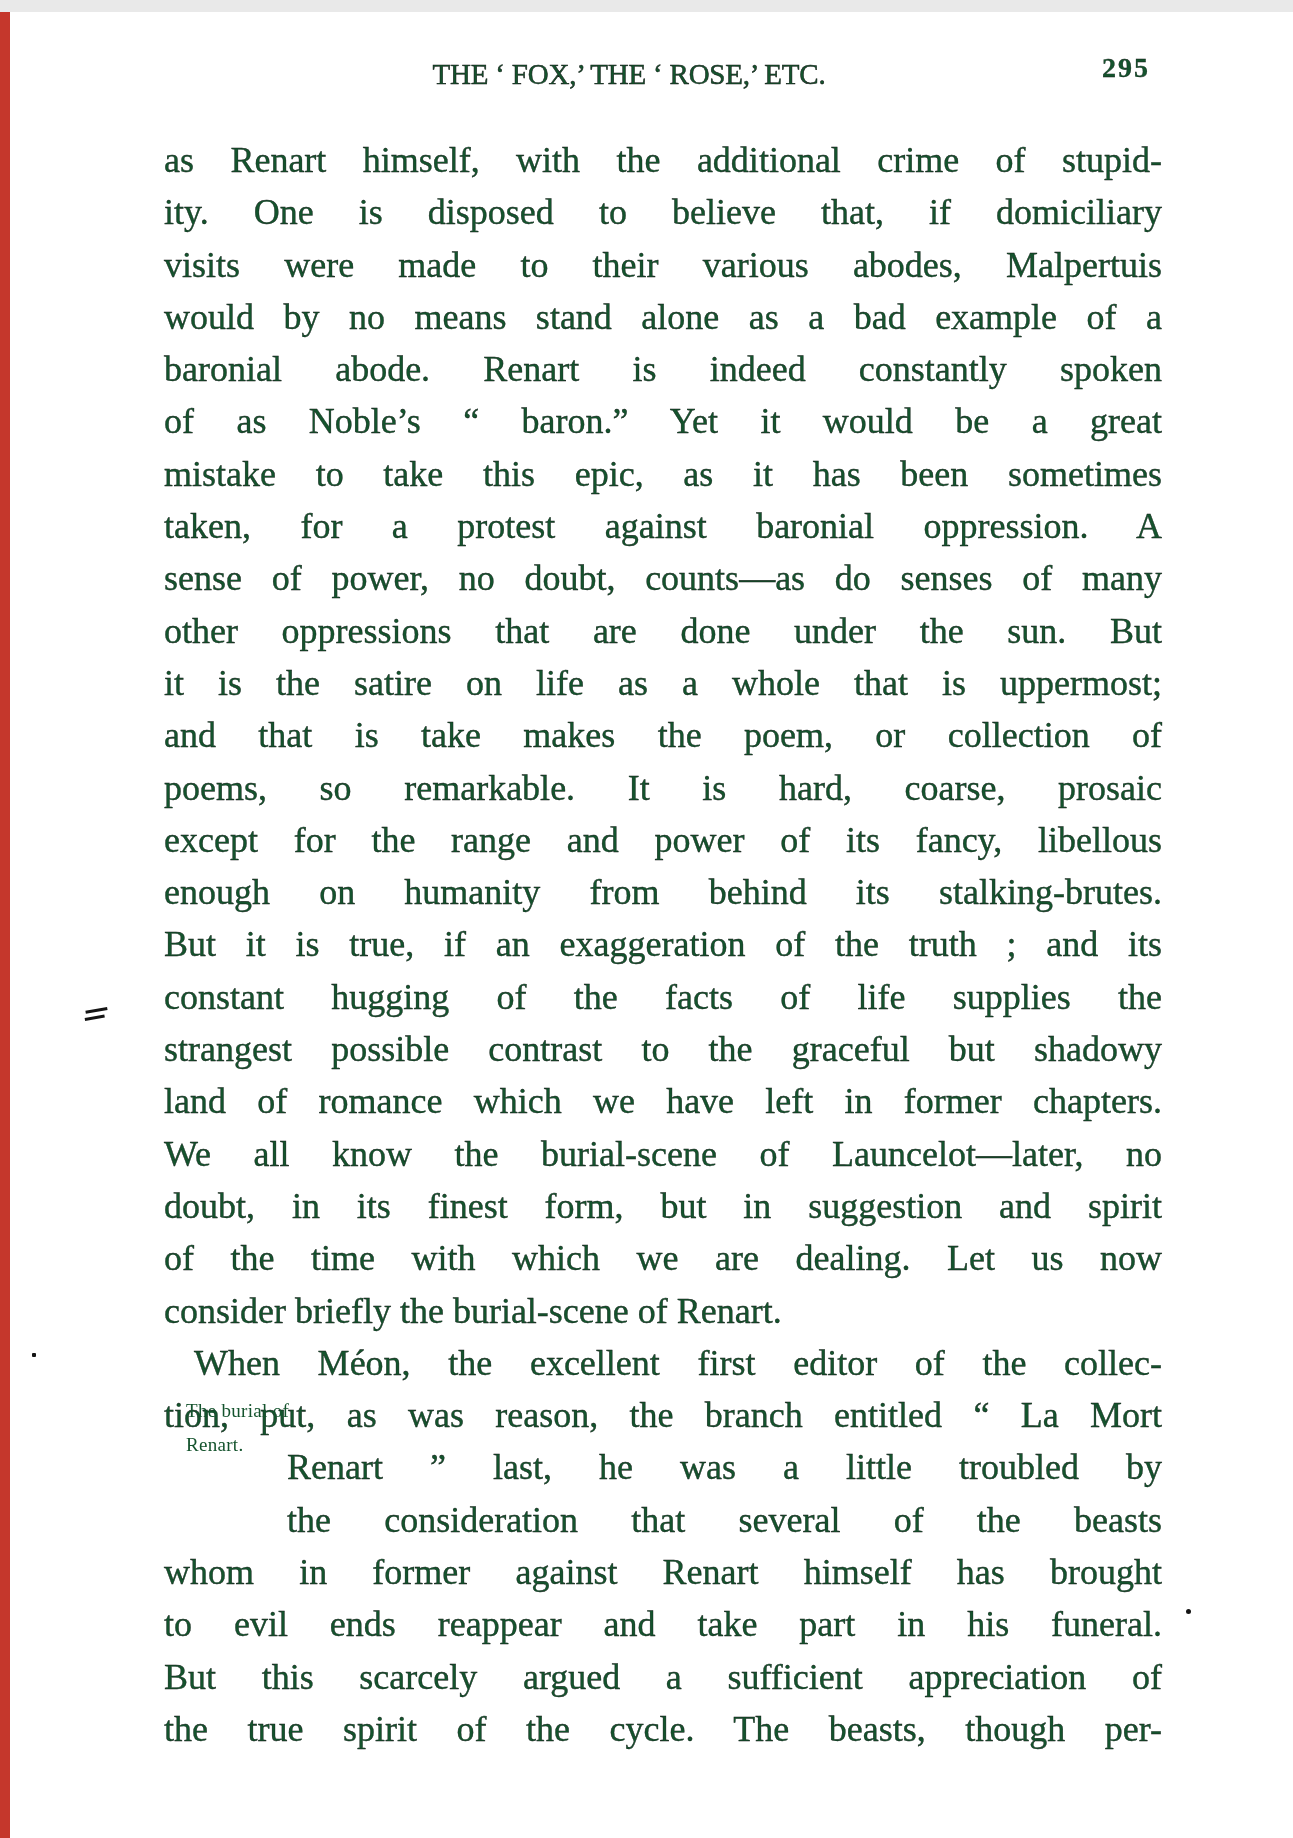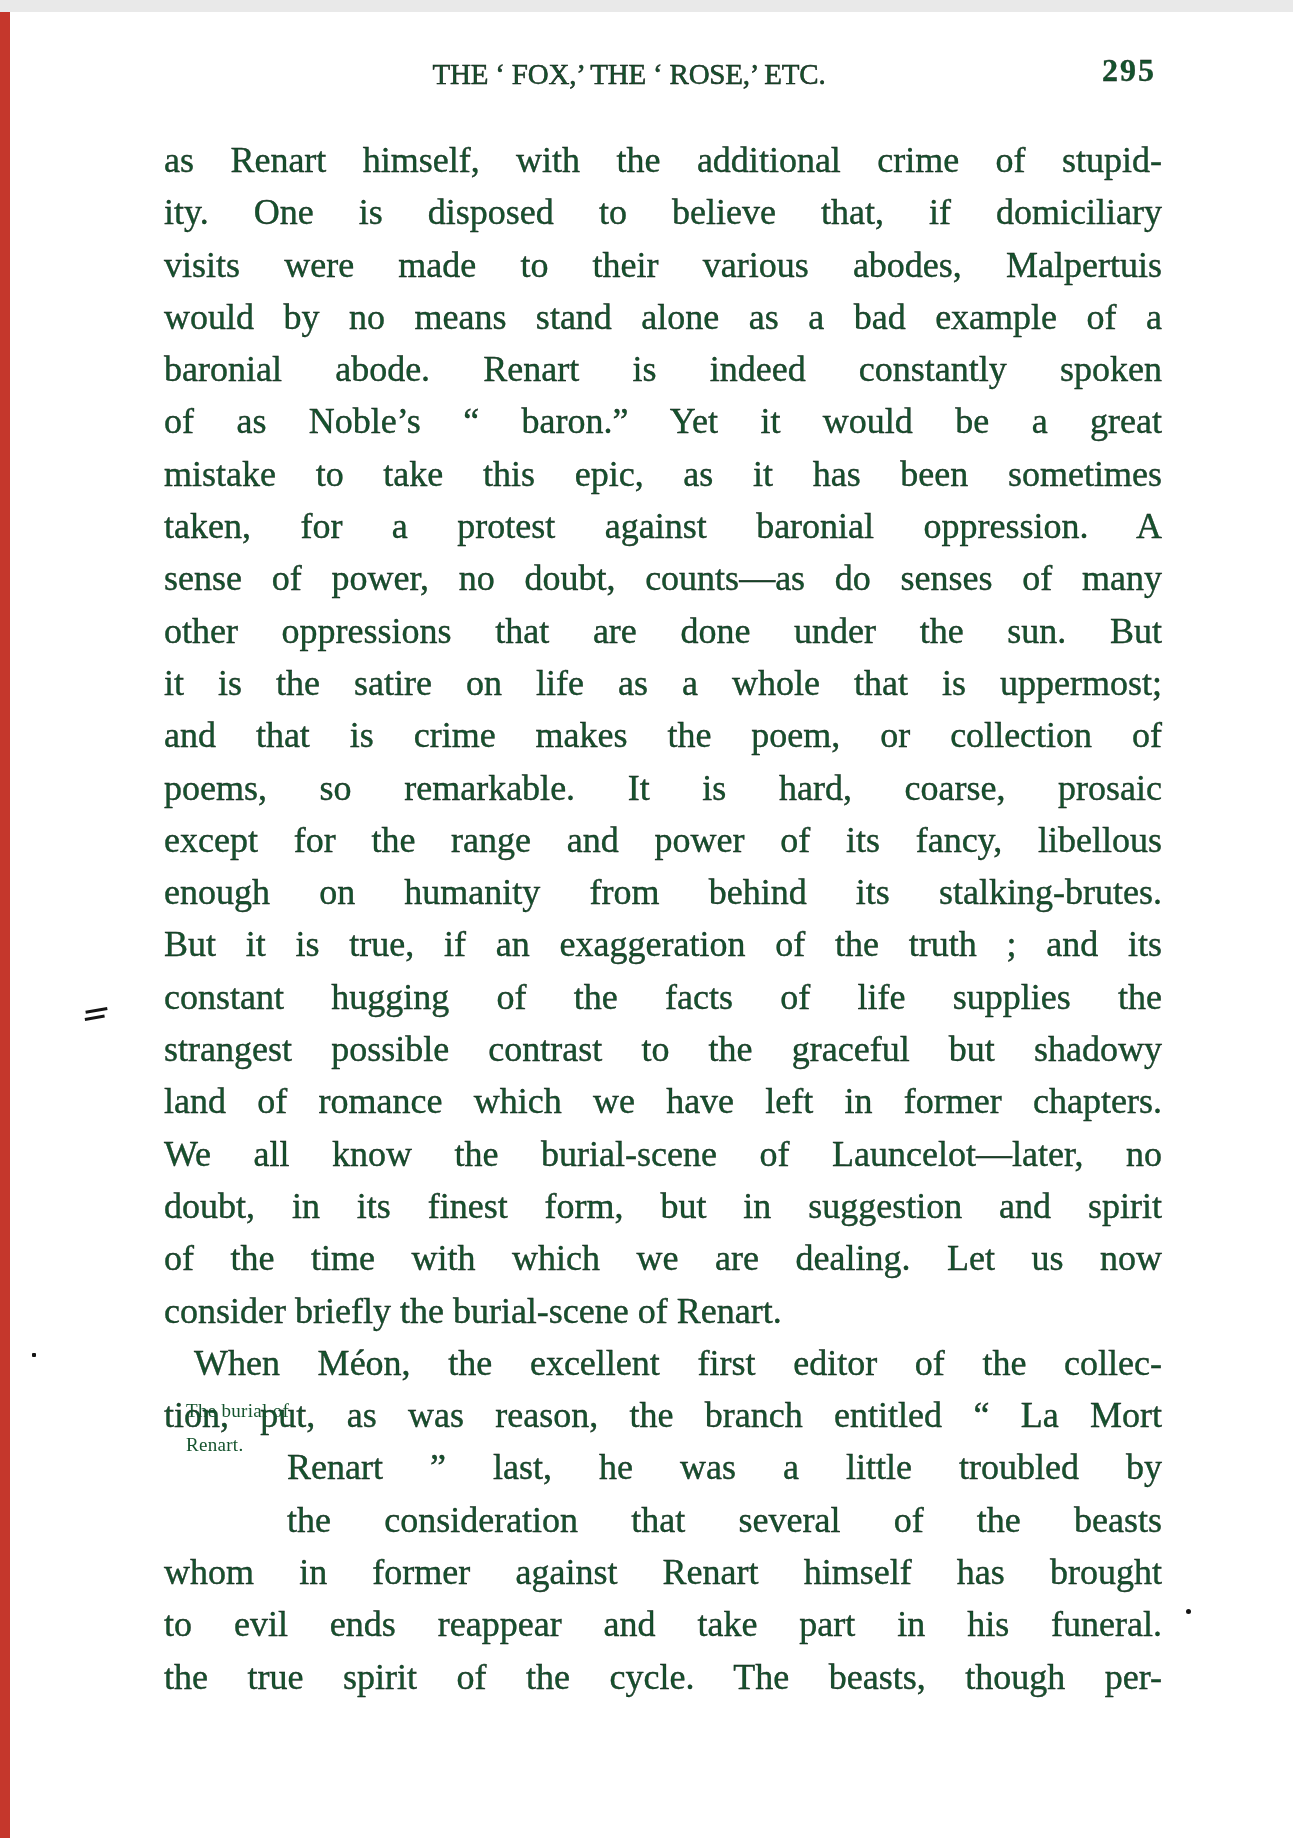--- a/index.html
+++ b/index.html
@@ -18,21 +18,21 @@
   .running-title{
     position:absolute;left:172px;top:46px;width:998px;
     box-sizing:border-box;padding-right:84px;
     text-align:center;
     font-size:29px;letter-spacing:-0.2px;
     -webkit-text-stroke:0.5px #151515;
     white-space:pre;
   }
   .page-number{
     position:absolute;left:1102px;top:40px;
-    font-size:32px;font-weight:bold;letter-spacing:2px;
+    font-size:28px;font-weight:bold;letter-spacing:2px;
     -webkit-text-stroke:0.3px #151515;
   }
   .text-block{
     position:absolute;left:164px;top:122px;width:998px;
     font-size:36px;line-height:52.3px;
     -webkit-text-stroke:0.35px #151515;
   }
   .text-line{
     text-align:justify;
     text-align-last:justify;
@@ -76,38 +76,39 @@
       <div class="text-line">ity.  One is disposed to believe that, if domiciliary</div>
       <div class="text-line">visits were made to their various abodes, Malpertuis</div>
       <div class="text-line">would by no means stand alone as a bad example of a</div>
       <div class="text-line">baronial abode.  Renart is indeed constantly spoken</div>
       <div class="text-line">of as Noble’s “ baron.”  Yet it would be a great</div>
       <div class="text-line">mistake to take this epic, as it has been sometimes</div>
       <div class="text-line">taken, for a protest against baronial oppression.  A</div>
       <div class="text-line">sense of power, no doubt, counts—as do senses of many</div>
       <div class="text-line">other oppressions that are done under the sun.  But</div>
       <div class="text-line">it is the satire on life as a whole that is uppermost;</div>
-      <div class="text-line">and that is crime makes the poem, or collection of</div>
+      <div class="text-line">and that is take makes the poem, or collection of</div>
       <div class="text-line">poems, so remarkable.  It is hard, coarse, prosaic</div>
       <div class="text-line">except for the range and power of its fancy, libellous</div>
       <div class="text-line">enough on humanity from behind its stalking-brutes.</div>
       <div class="text-line">But it is true, if an exaggeration of the truth ; and its</div>
       <div class="text-line">constant hugging of the facts of life supplies the</div>
       <div class="text-line">strangest possible contrast to the graceful but shadowy</div>
       <div class="text-line">land of romance which we have left in former chapters.</div>
       <div class="text-line">We all know the burial-scene of Launcelot—later, no</div>
       <div class="text-line">doubt, in its finest form, but in suggestion and spirit</div>
       <div class="text-line">of the time with which we are dealing.  Let us now</div>
       <div class="text-line last-left">consider briefly the burial-scene of Renart.</div>
       <div class="text-line para-indent">When Méon, the excellent first editor of the collec-</div>
       <div class="text-line">tion, put, as was reason, the branch entitled “ La Mort</div>
       <div class="text-line note-indent">Renart ” last, he was a little troubled by</div>
       <div class="text-line note-indent">the consideration that several of the beasts</div>
       <div class="text-line">whom in former against Renart himself has brought</div>
       <div class="text-line">to evil ends reappear and take part in his funeral.</div>
+      <div class="text-line">But this scarcely argued a sufficient appreciation of</div>
       <div class="text-line">the true spirit of the cycle.  The beasts, though per-</div>
     </div>
 
   <div class="margin-note" id="margin-note">
       <div>The burial of</div>
       <div>Renart.</div>
     </div>
 
   <div id="marks-layer">
       <div class="mark mark-equals" style="left: 84px; top: 995px;"></div>

